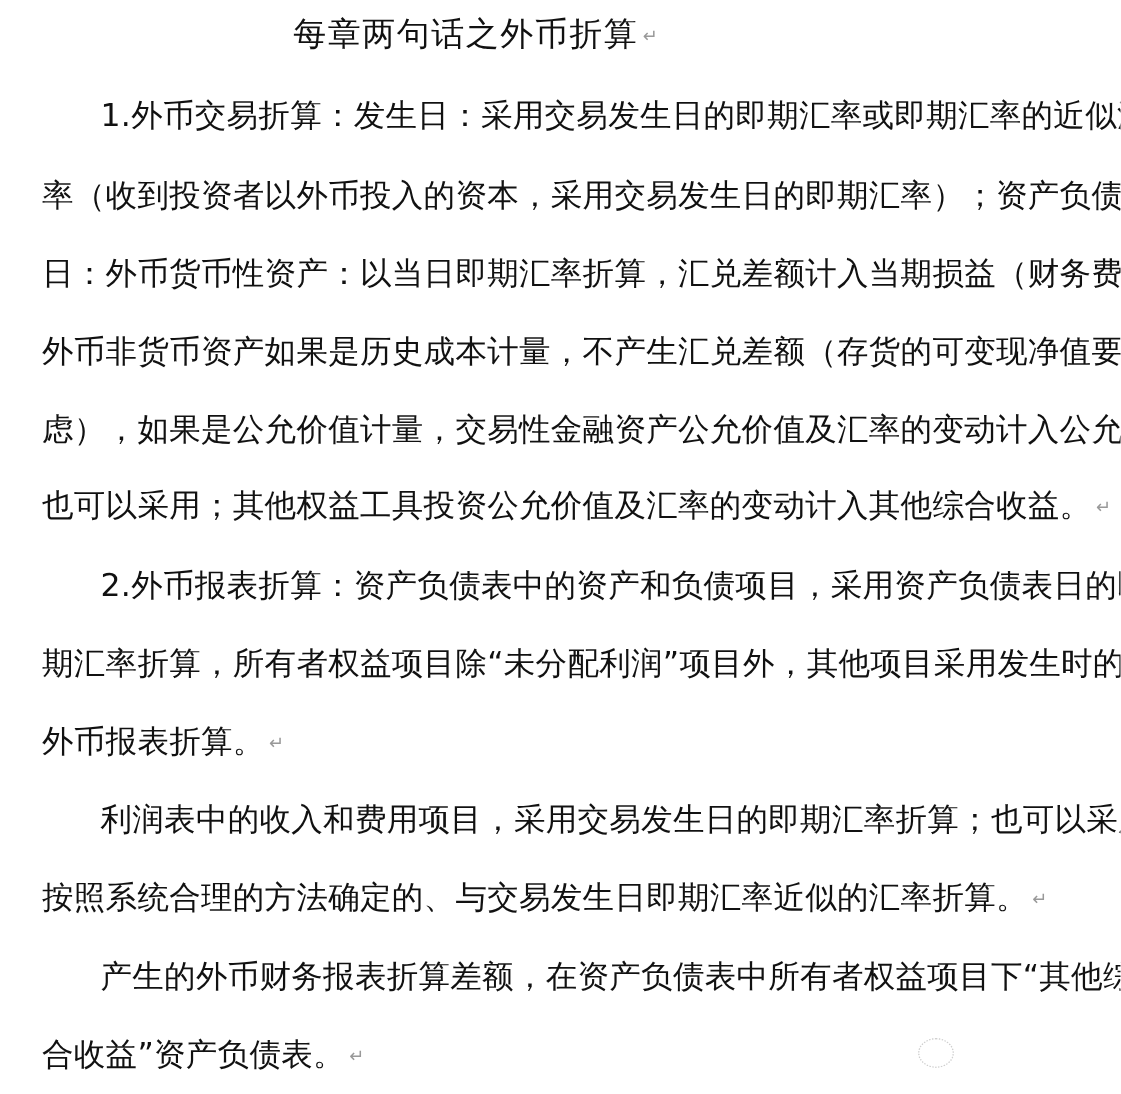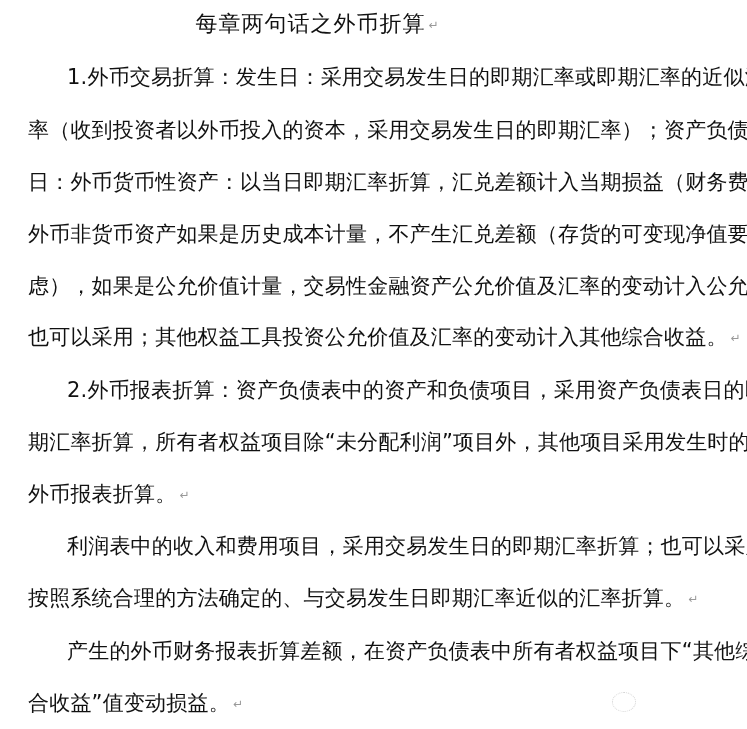--- a/index.html
+++ b/index.html
@@ -30,18 +30,18 @@
 <div class="line" style="top:322px"><span>也可以采用；其他权益工具投资公允价值及汇率的变动计入其他综合收益。</span><span class="pm">↵</span></div>
 
 <div class="line indent" style="top:375px">2.外币报表折算：资产负债表中的资产和负债项目，采用资产负债表日的即</div>
 <div class="line" style="top:427px">期汇率折算，所有者权益项目除“未分配利润”项目外，其他项目采用发生时的即</div>
 <div class="line" style="top:479px"><span>外币报表折算。</span><span class="pm">↵</span></div>
 
 <div class="line indent" style="top:531px">利润表中的收入和费用项目，采用交易发生日的即期汇率折算；也可以采用</div>
 <div class="line" style="top:583px"><span>按照系统合理的方法确定的、与交易发生日即期汇率近似的汇率折算。</span><span class="pm">↵</span></div>
 
 <div class="line indent" style="top:636px">产生的外币财务报表折算差额，在资产负债表中所有者权益项目下“其他综</div>
-<div class="line" style="top:688px"><span>合收益”值变动损益。</span><span class="pm">↵</span></div>
+<div class="line" style="top:688px"><span>合收益”资产负债表。</span><span class="pm">↵</span></div>
 
 <div class="watermark">
   <span class="wb-icon"></span>
   <span></span>
 </div>
 
 </body></html>

